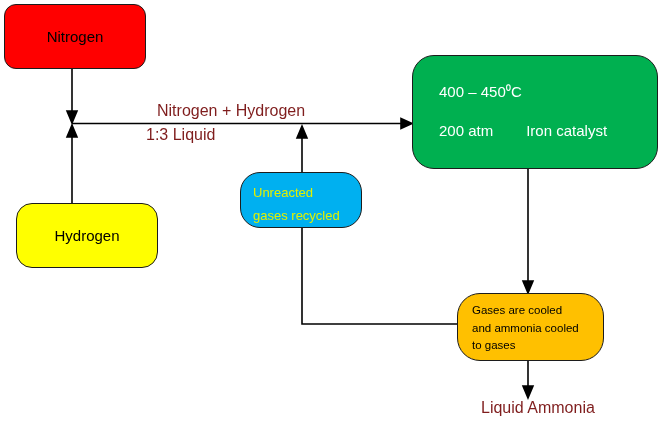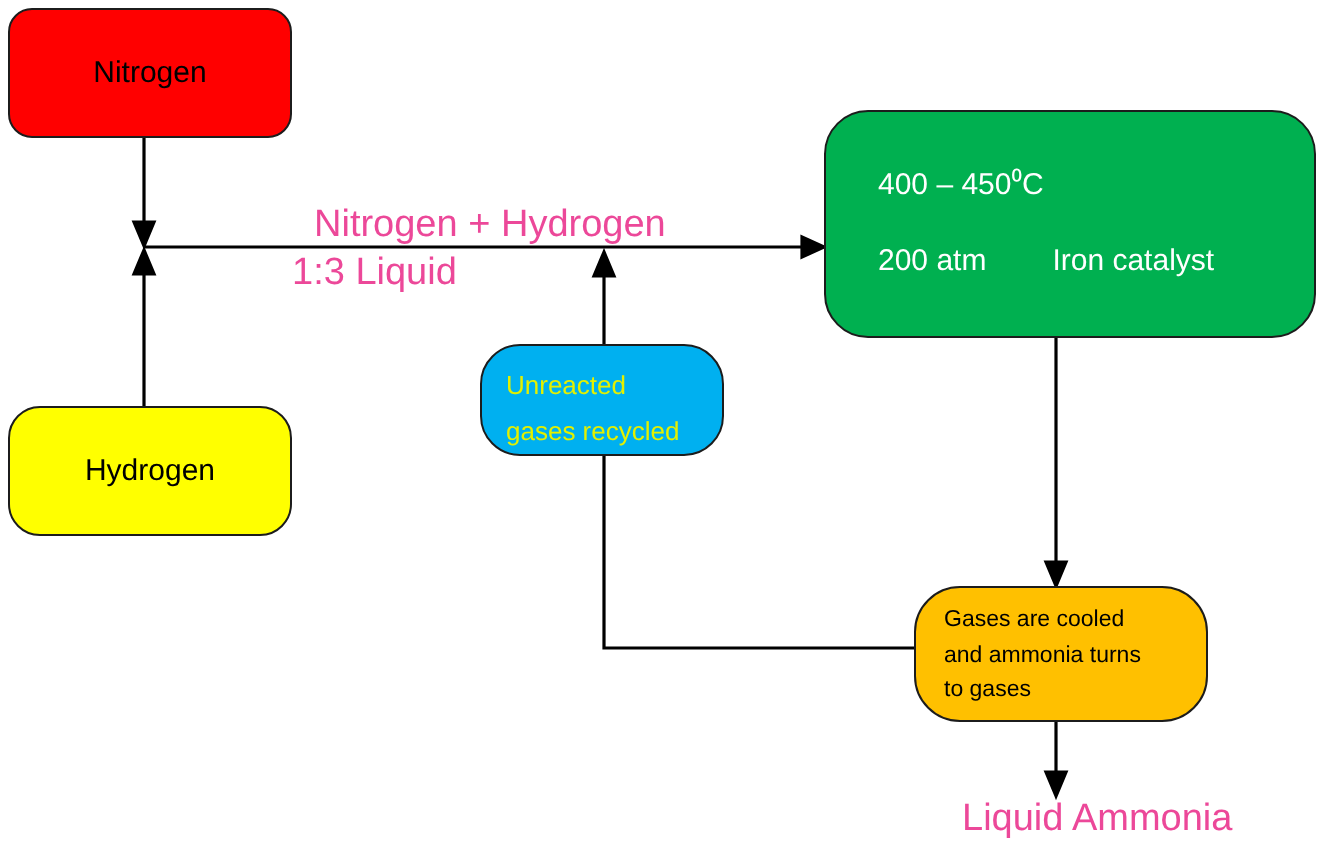--- a/index.html
+++ b/index.html
@@ -18,21 +18,21 @@
     box-sizing:border-box;
     border:1.6px solid #1c1c1c;
   }
   .box-nitrogen{
     left:4px;top:4px;width:142px;height:65px;
     background:#ff0000;border-radius:12px;
     display:flex;align-items:center;justify-content:center;
     font-size:15px;color:#000;
   }
   .box-hydrogen{
-    left:4px;top:203px;width:142px;height:65px;
+    left:16px;top:203px;width:142px;height:65px;
     background:#ffff00;border-radius:16px;
     display:flex;align-items:center;justify-content:center;
     font-size:15px;color:#000;
   }
   .box-conditions{
     left:412px;top:55px;width:246px;height:114px;
     background:#00b050;border-radius:22px;
     color:#ffffff;font-size:15px;
     padding:25px 0 12px 26px;
   }
@@ -44,21 +44,21 @@
     color:#e3f000;font-size:13px;
     padding:8px 0 0 12px;line-height:23px;
   }
   .box-cooling{
     left:457px;top:293px;width:147px;height:68px;
     background:#ffc000;border-radius:23px;
     color:#000;font-size:11.5px;
     padding:8px 0 0 14px;line-height:17.5px;
   }
   .float-label{
-    position:absolute;color:#ec4899;font-size:19px;white-space:nowrap;
+    position:absolute;color:#7f1d1d;font-size:16px;white-space:nowrap;
   }
   .label-stream{left:157px;top:102px;}
   .label-ratio{left:146px;top:126px;}
   .label-output{left:481px;top:399px;}
 </style>
 </head>
 <body>
 
 <div class="canvas">
 
@@ -103,21 +103,21 @@
     </div>
   </div>
 
   <div class="box box-recycle">
     <div>Unreacted</div>
     <div>gases recycled</div>
   </div>
 
   <div class="box box-cooling">
     <div>Gases are cooled</div>
-    <div>and ammonia turns</div>
+    <div>and ammonia cooled</div>
     <div>to gases</div>
   </div>
 
   <div class="float-label label-stream">Nitrogen + Hydrogen</div>
   <div class="float-label label-ratio">1:3 Liquid</div>
   <div class="float-label label-output">Liquid Ammonia</div>
 
 </div>
 
 </body></html>

